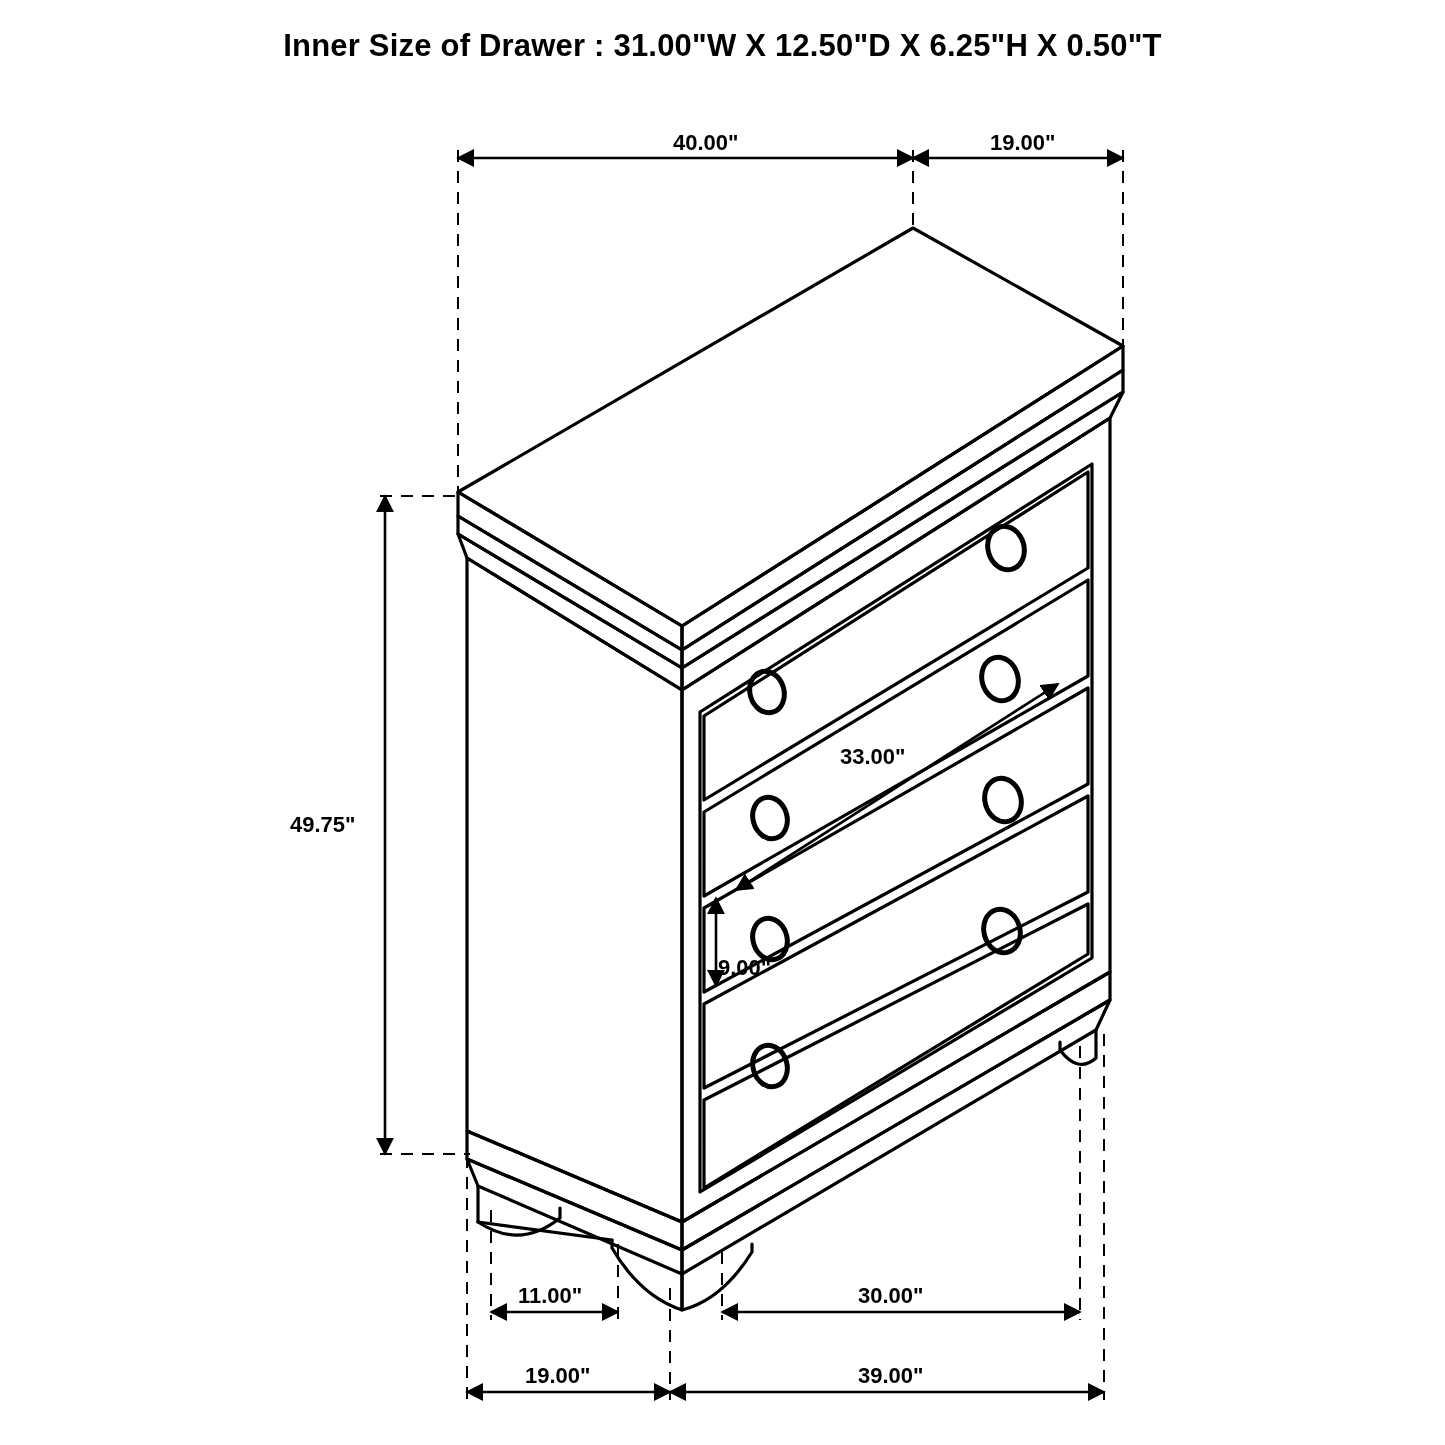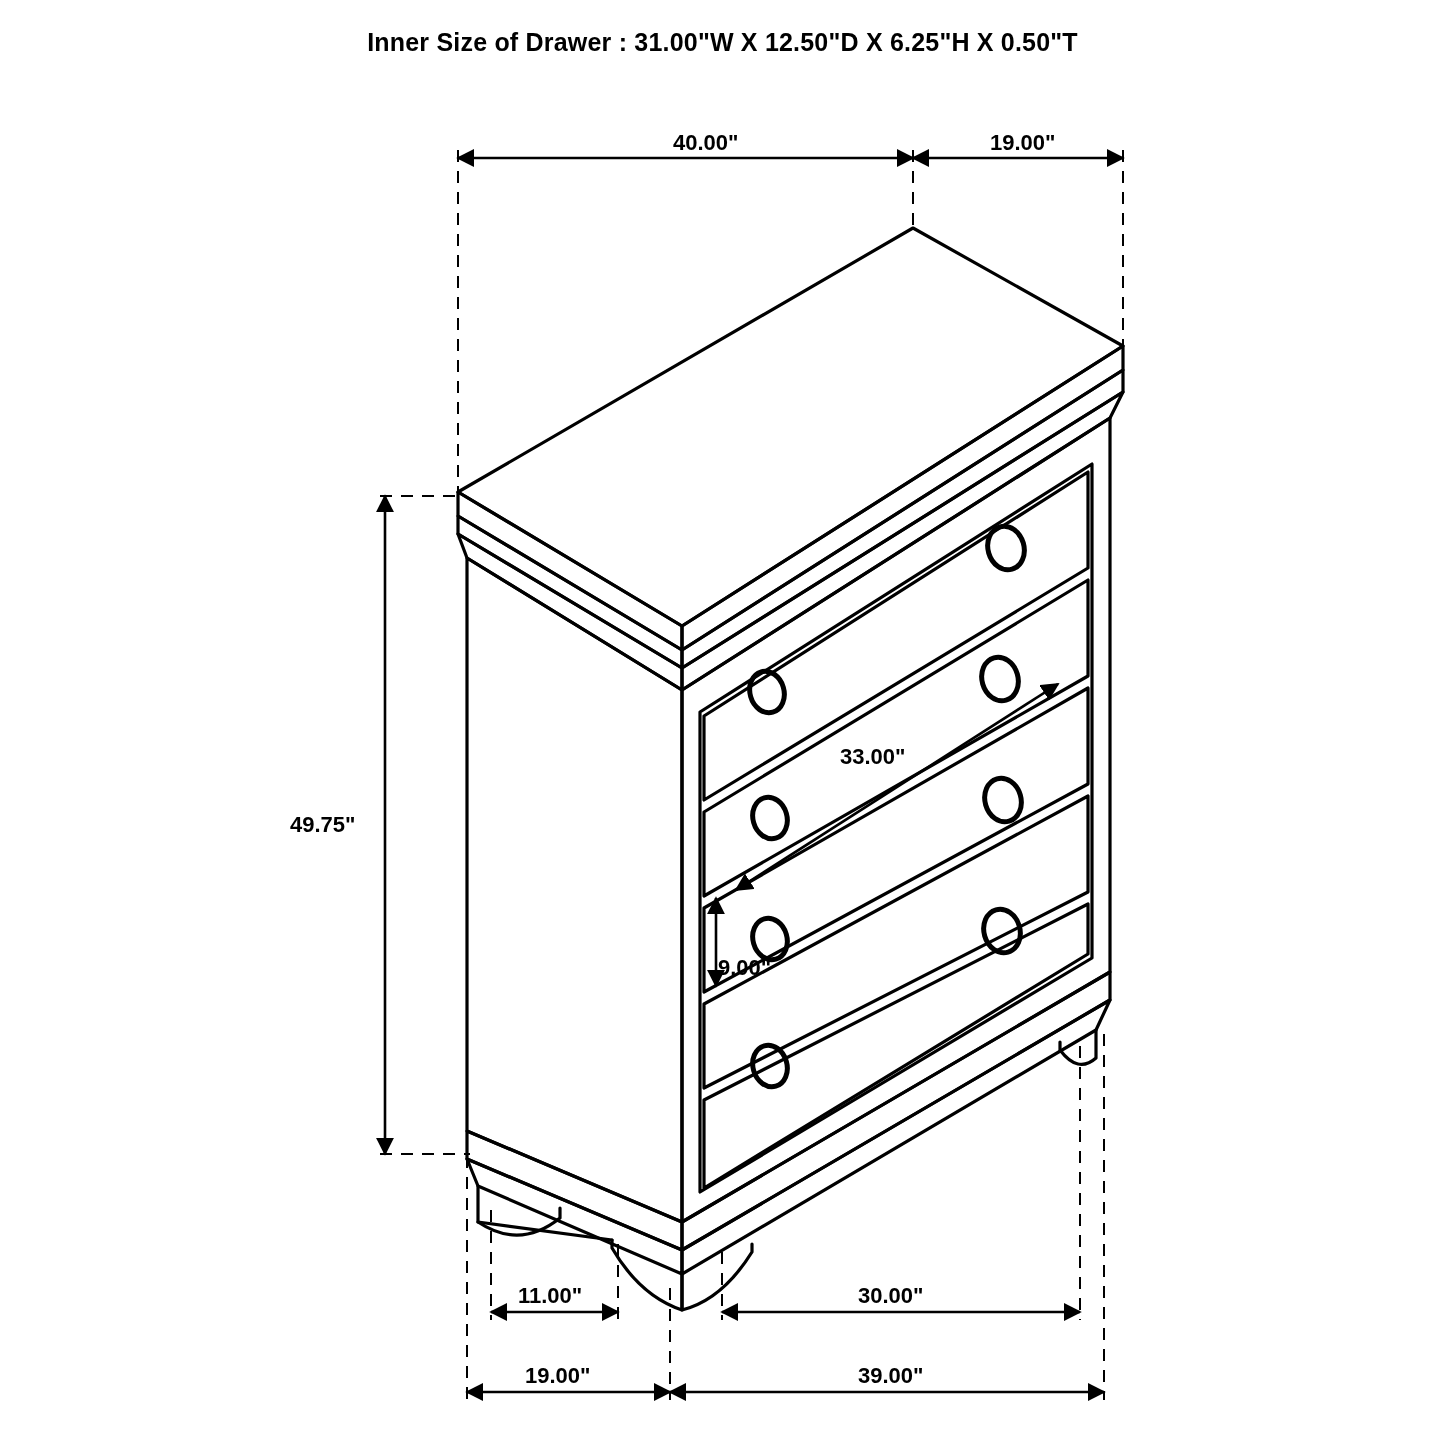--- a/index.html
+++ b/index.html
@@ -16,21 +16,21 @@
     height: 1445px;
     background: #ffffff;
     overflow: hidden;
   }
   #title {
     position: absolute;
     top: 28px;
     left: 0;
     width: 1445px;
     text-align: center;
-    font-size: 25px;
+    font-size: 31px;
     font-weight: bold;
     color: #000000;
     letter-spacing: 0.2px;
   }
   #drawing {
     position: absolute;
     top: 0;
     left: 0;
     width: 1445px;
     height: 1445px;

